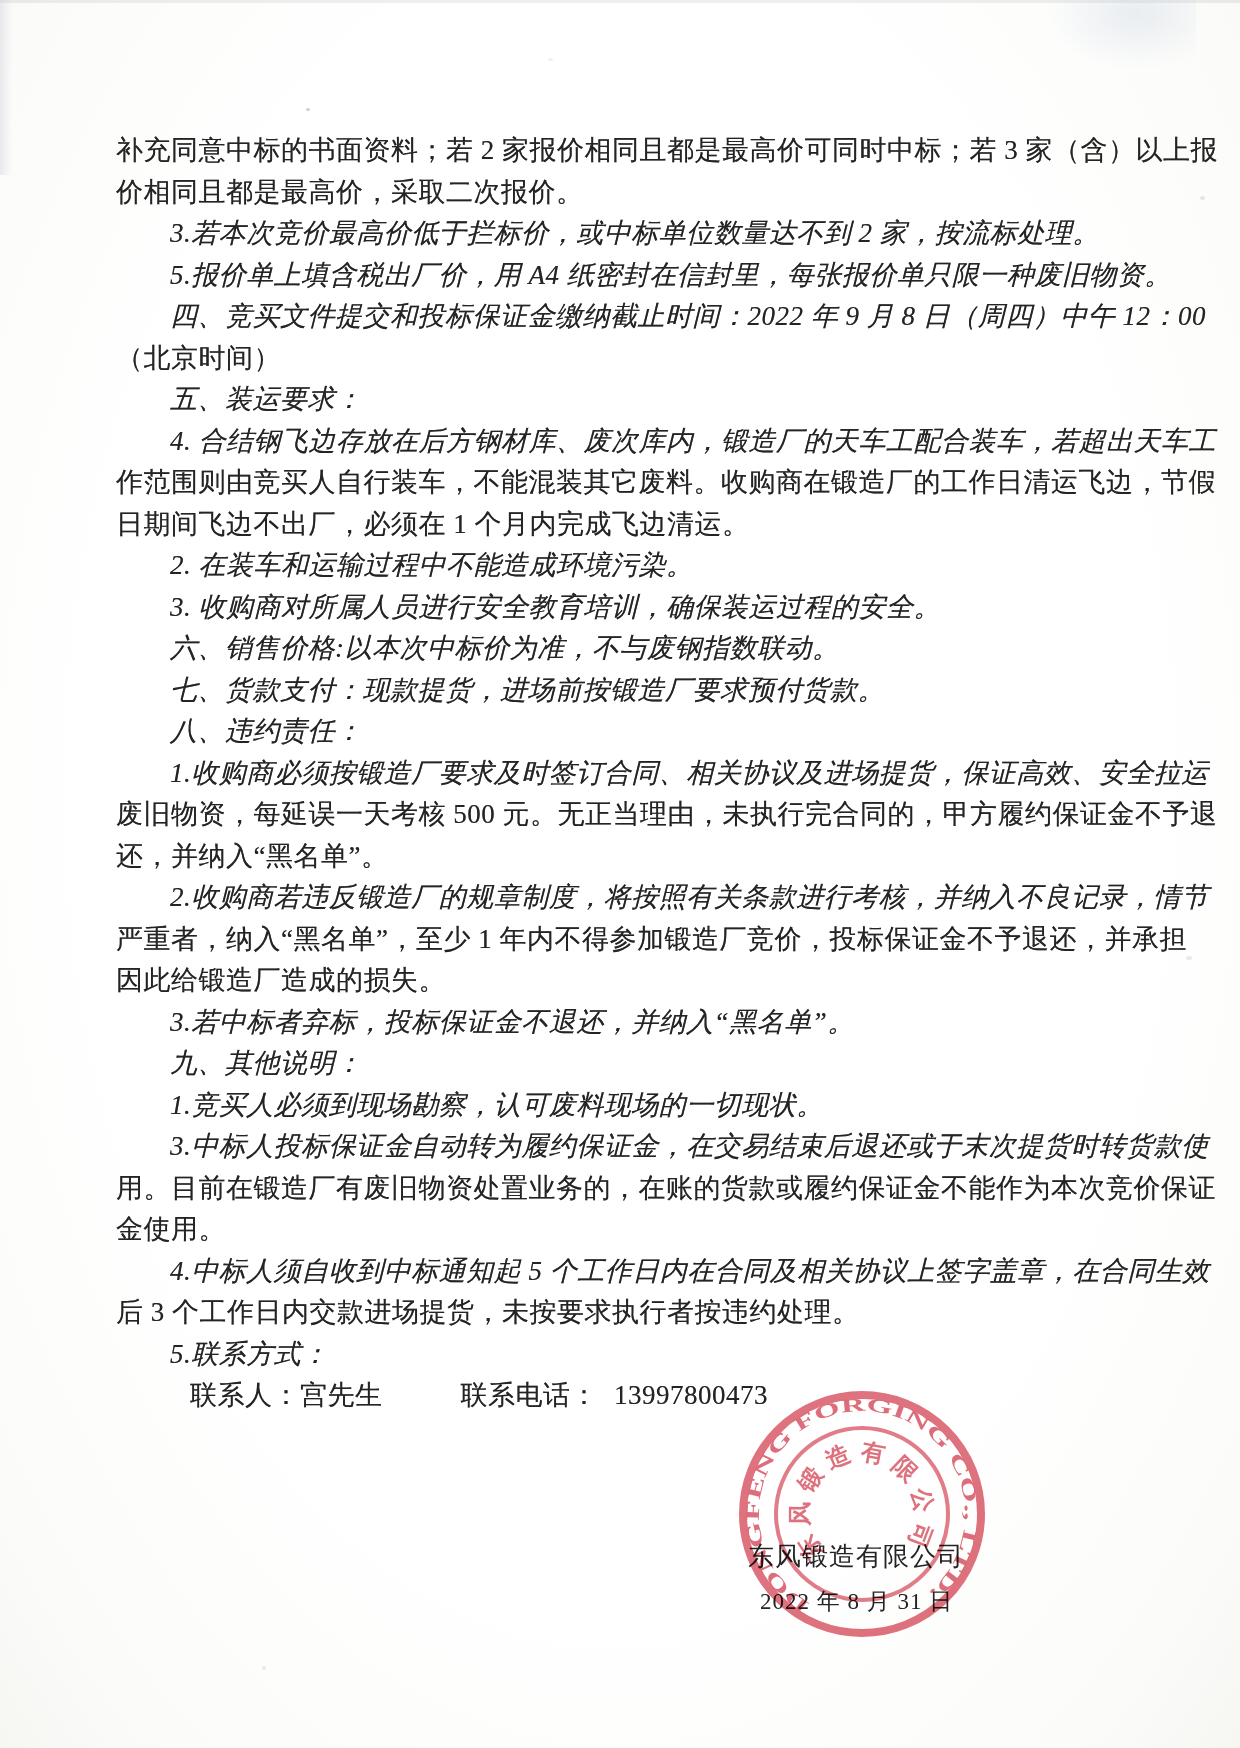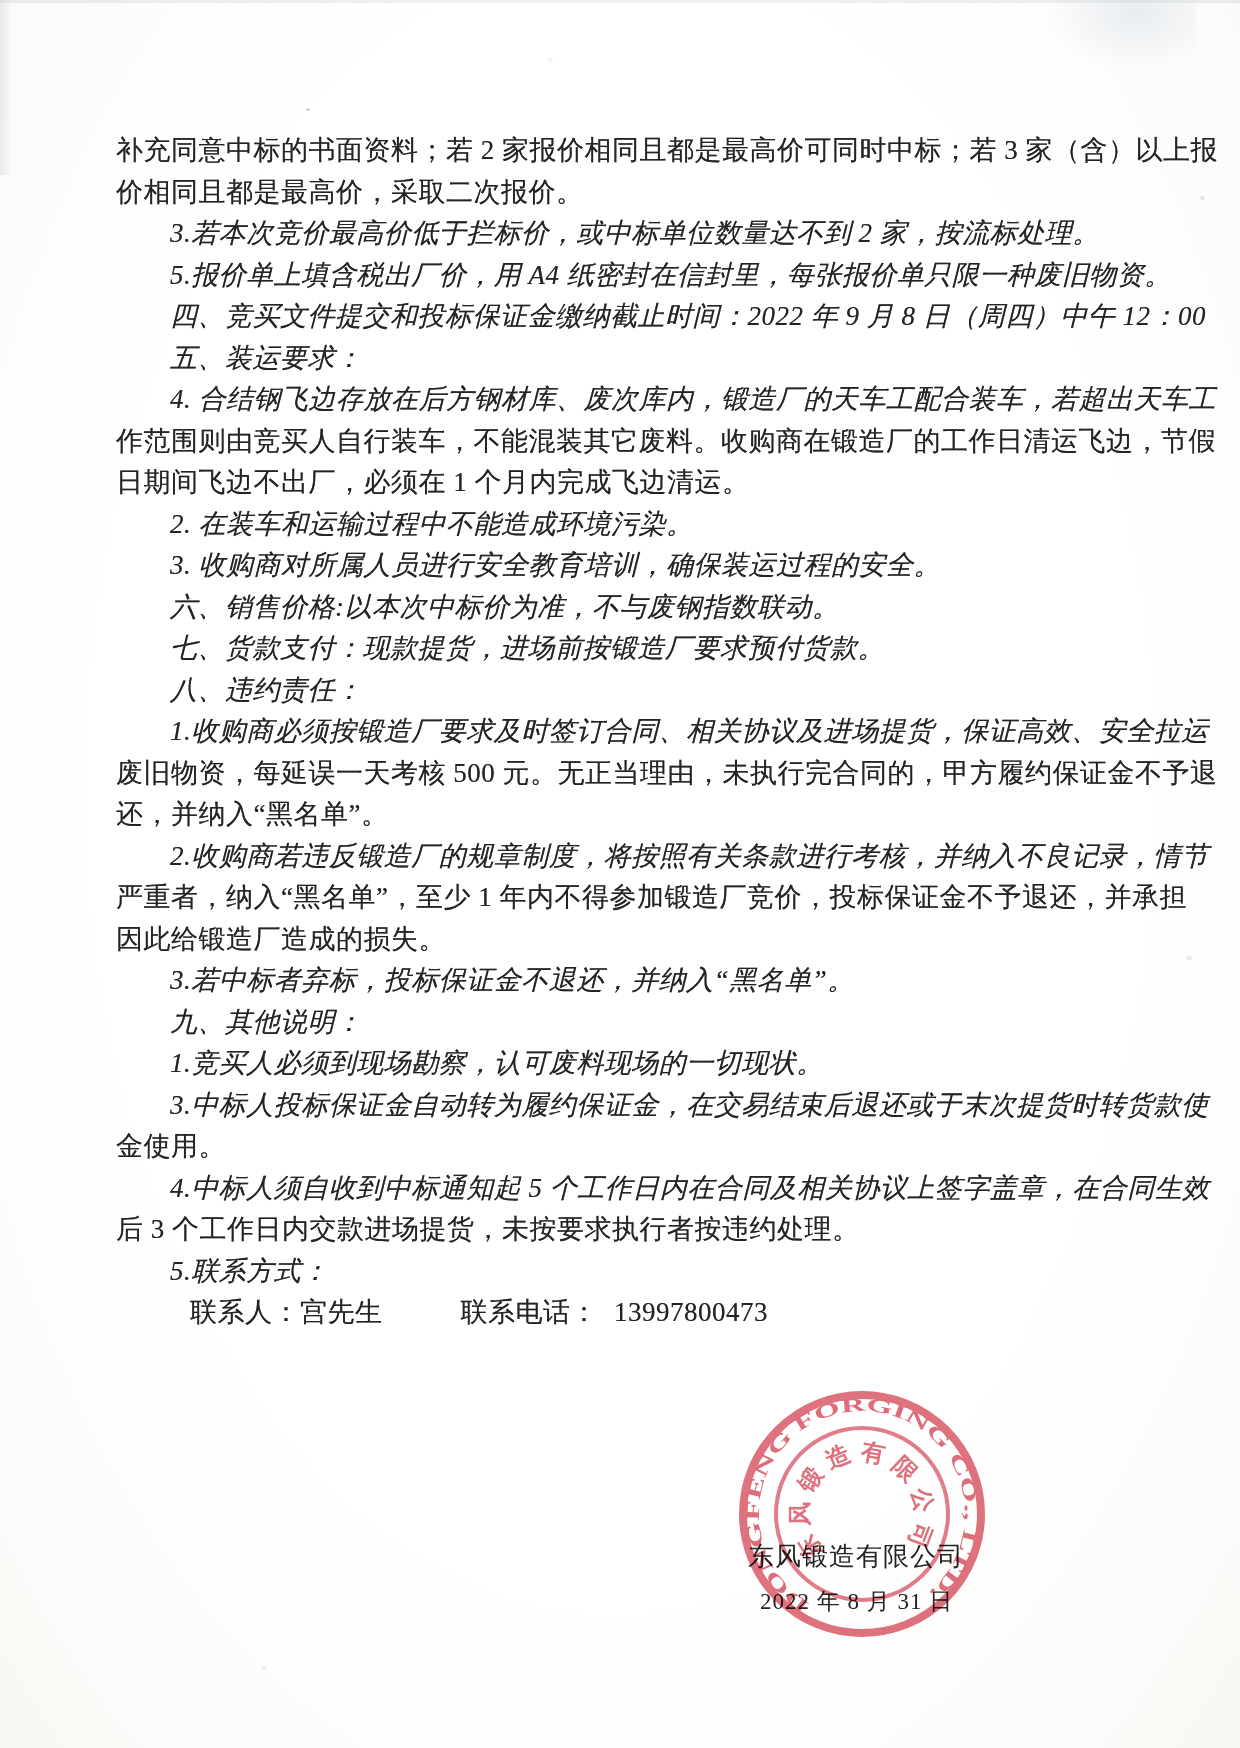--- a/index.html
+++ b/index.html
@@ -63,39 +63,41 @@
   <div class="speck s3"></div>
   <div class="speck s4"></div>
   <div class="speck s5"></div>
 
   <div class="textblock">
     <div class="ln">补充同意中标的书面资料；若 2 家报价相同且都是最高价可同时中标；若 3 家（含）以上报</div>
     <div class="ln">价相同且都是最高价，采取二次报价。</div>
     <div class="ln i1">3.若本次竞价最高价低于拦标价，或中标单位数量达不到 2 家，按流标处理。</div>
     <div class="ln i1">5.报价单上填含税出厂价，用 A4 纸密封在信封里，每张报价单只限一种废旧物资。</div>
     <div class="ln i1">四、竞买文件提交和投标保证金缴纳截止时间：2022 年 9 月 8 日（周四）中午 12：00</div>
+    <div class="ln">（北京时间）</div>
     <div class="ln i1">五、装运要求：</div>
     <div class="ln i1">4. 合结钢飞边存放在后方钢材库、废次库内，锻造厂的天车工配合装车，若超出天车工</div>
     <div class="ln">作范围则由竞买人自行装车，不能混装其它废料。收购商在锻造厂的工作日清运飞边，节假</div>
     <div class="ln">日期间飞边不出厂，必须在 1 个月内完成飞边清运。</div>
     <div class="ln i1">2. 在装车和运输过程中不能造成环境污染。</div>
     <div class="ln i1">3. 收购商对所属人员进行安全教育培训，确保装运过程的安全。</div>
     <div class="ln i1">六、销售价格:以本次中标价为准，不与废钢指数联动。</div>
     <div class="ln i1">七、货款支付：现款提货，进场前按锻造厂要求预付货款。</div>
     <div class="ln i1">八、违约责任：</div>
     <div class="ln i1">1.收购商必须按锻造厂要求及时签订合同、相关协议及进场提货，保证高效、安全拉运</div>
     <div class="ln">废旧物资，每延误一天考核 500 元。无正当理由，未执行完合同的，甲方履约保证金不予退</div>
     <div class="ln">还，并纳入“黑名单”。</div>
     <div class="ln i1">2.收购商若违反锻造厂的规章制度，将按照有关条款进行考核，并纳入不良记录，情节</div>
     <div class="ln">严重者，纳入“黑名单”，至少 1 年内不得参加锻造厂竞价，投标保证金不予退还，并承担</div>
     <div class="ln">因此给锻造厂造成的损失。</div>
     <div class="ln i1">3.若中标者弃标，投标保证金不退还，并纳入“黑名单”。</div>
     <div class="ln i1">九、其他说明：</div>
     <div class="ln i1">1.竞买人必须到现场勘察，认可废料现场的一切现状。</div>
     <div class="ln i1">3.中标人投标保证金自动转为履约保证金，在交易结束后退还或于末次提货时转货款使</div>
+    <div class="ln">用。目前在锻造厂有废旧物资处置业务的，在账的货款或履约保证金不能作为本次竞价保证</div>
     <div class="ln">金使用。</div>
     <div class="ln i1">4.中标人须自收到中标通知起 5 个工作日内在合同及相关协议上签字盖章，在合同生效</div>
     <div class="ln">后 3 个工作日内交款进场提货，未按要求执行者按违约处理。</div>
     <div class="ln i1">5.联系方式：</div>
     <div class="ln contact-line"><span>联系人：宫先生</span><span class="gap1"></span><span>联系电话：</span><span class="gap2"></span><span>13997800473</span></div>
   </div>
 
   <div class="sig-company">东风锻造有限公司</div>
   <div class="sig-date">2022 年 8 月 31 日</div>
 

